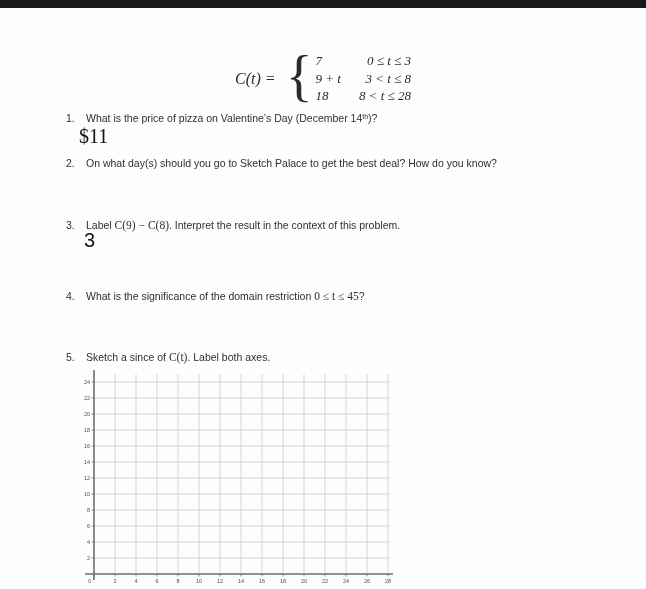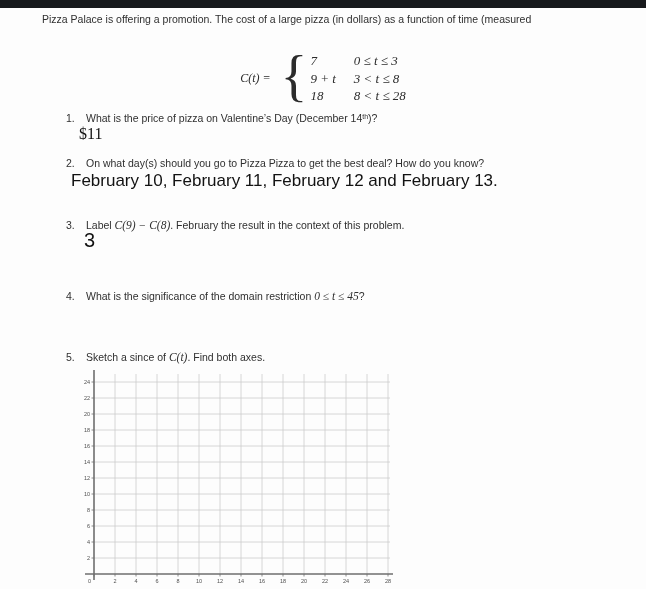--- a/index.html
+++ b/index.html
@@ -14,85 +14,83 @@
   .topbar { position:absolute; top:0; left:0; width:646px; height:8px; background:#17191c; }
   .page { position:absolute; top:8px; left:0; width:646px; height:581px; background:#fdfdfd; }
 
   .intro { position:absolute; left:42px; top:3px; width:560px; font-size:10.5px; line-height:17px; color:#2f2f2f; }
 
   .formula {
     position:absolute; left:0; top:45px; width:100%;
     display:flex; justify-content:center; align-items:center;
     font-family:"Liberation Serif", serif; color:#2b2b2b;
   }
-  .flhs { font-style:italic; font-size:12px; margin-right:10px;text-align:center; }
+  .flhs { font-style:italic; font-size:16px; margin-right:10px;text-align:center; }
   .brace { font-size:56px; line-height:0.85; font-weight:normal; margin-right:3px; transform:translateY(-2px); }
   .frows { display:grid; grid-template-columns:auto auto; column-gap:18px; row-gap:1px; font-size:13px; line-height:16.5px; font-style:italic; }
-  .fcond { text-align:left; }
+  .fcond { text-align:right; }
 
   .q { position:absolute; left:66px; font-size:10.5px; color:#2f2f2f; display:flex; white-space:nowrap; }
   .qnum { width:20px; flex:none; }
   .qsup { font-size:7px; position:relative; top:-3px; }
-  .math { font-family:"Liberation Serif", serif; font-style:italic; font-size:11.5px; }
+  .math { font-family:"Liberation Serif", serif; font-size:11.5px; }
 
   .answer { position:absolute; color:#121212; white-space:nowrap; }
   .a-serif { font-family:"Liberation Serif", serif; }
 
   .graph { position:absolute; left:78px; top:358px; width:322px; height:226px; }
 </style>
 </head>
 <body>
 
 <div class="topbar"></div>
 
 <div class="page">
 
   <div class="intro">
-    <div>Pizza Palace is offering a promotion. The cost of a large pizza (in dollars) as a function of time (measured</div>
   </div>
 
   <div class="formula">
     <span class="flhs">C(t) =</span>
     <span class="brace">{</span>
     <span class="frows">
       <span class="fval">7</span>
       <span class="fcond">0 ≤ t ≤ 3</span>
       <span class="fval">9 + t</span>
       <span class="fcond">3 &lt; t ≤ 8</span>
       <span class="fval">18</span>
       <span class="fcond">8 &lt; t ≤ 28</span>
     </span>
   </div>
 
   <div class="q" style="top:104px">
     <span class="qnum">1.</span>
     <span><span>What is the price of pizza on Valentine’s Day (December 14</span><span class="qsup">th</span><span>)?</span></span>
   </div>
-  <div class="answer a-serif" style="left:79px; top:117px; font-size:16px;">$11</div>
+  <div class="answer a-serif" style="left:79px; top:117px; font-size:20px;">$11</div>
 
   <div class="q" style="top:149px">
     <span class="qnum">2.</span>
-    <span><span>On what day(s) should you go to Pizza Pizza to get the best deal? How do you know?</span></span>
+    <span><span>On what day(s) should you go to Sketch Palace to get the best deal? How do you know?</span></span>
   </div>
-  <div class="answer" style="left:71px; top:163px; font-size:17px;">February 10, February 11, February 12 and February 13.</div>
 
   <div class="q" style="top:211px">
     <span class="qnum">3.</span>
-    <span><span>Label </span><span class="math">C(9) − C(8)</span><span>. February the result in the context of this problem.</span></span>
+    <span><span>Label </span><span class="math">C(9) − C(8)</span><span>. Interpret the result in the context of this problem.</span></span>
   </div>
   <div class="answer" style="left:84px; top:221px; font-size:20px;">3</div>
 
   <div class="q" style="top:282px">
     <span class="qnum">4.</span>
     <span><span>What is the significance of the domain restriction </span><span class="math">0 ≤ t ≤ 45</span><span>?</span></span>
   </div>
 
   <div class="q" style="top:343px">
     <span class="qnum">5.</span>
-    <span><span>Sketch a since of </span><span class="math">C(t)</span><span>. Find both axes.</span></span>
+    <span><span>Sketch a since of </span><span class="math">C(t)</span><span>. Label both axes.</span></span>
   </div>
 
   <div class="graph"><svg width="322" height="226" viewBox="0 0 322 226">
         <line x1="37" y1="8" x2="37" y2="208" stroke="#cbcbcb" stroke-width="0.8"></line>
         <line x1="58" y1="8" x2="58" y2="208" stroke="#cbcbcb" stroke-width="0.8"></line>
         <line x1="79" y1="8" x2="79" y2="208" stroke="#cbcbcb" stroke-width="0.8"></line>
         <line x1="100" y1="8" x2="100" y2="208" stroke="#cbcbcb" stroke-width="0.8"></line>
         <line x1="121" y1="8" x2="121" y2="208" stroke="#cbcbcb" stroke-width="0.8"></line>
         <line x1="142" y1="8" x2="142" y2="208" stroke="#cbcbcb" stroke-width="0.8"></line>
         <line x1="163" y1="8" x2="163" y2="208" stroke="#cbcbcb" stroke-width="0.8"></line>

